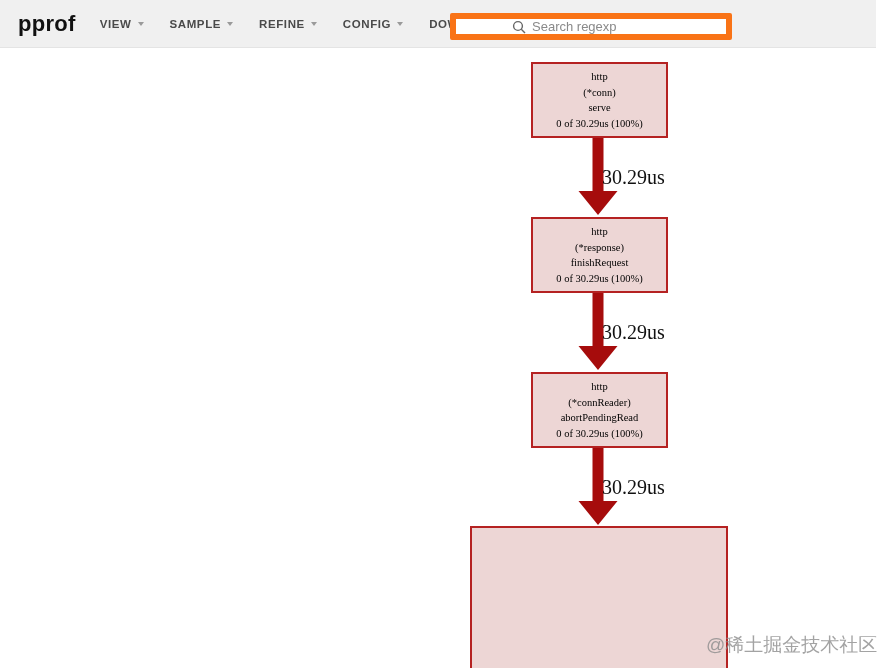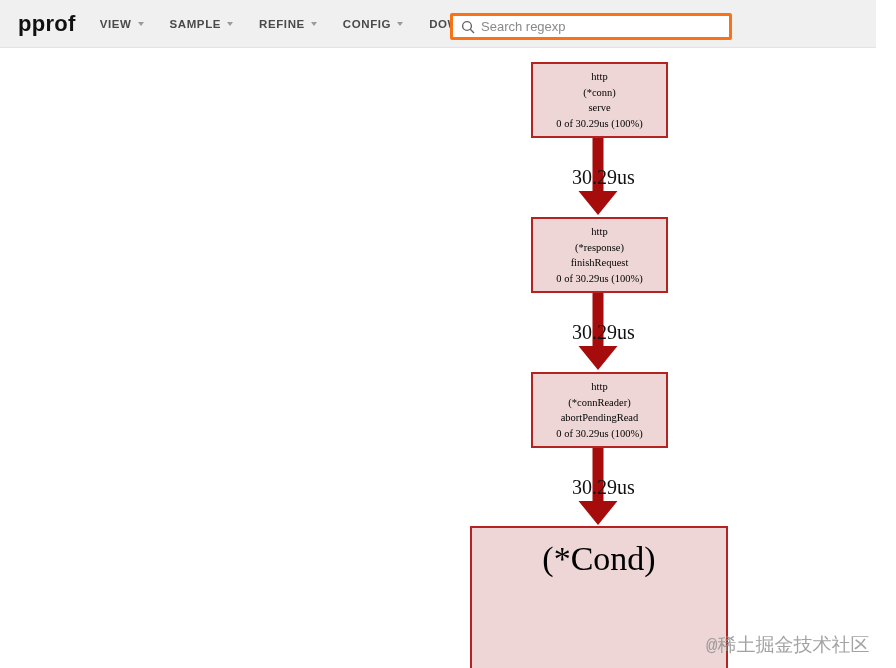--- a/index.html
+++ b/index.html
@@ -43,24 +43,25 @@
     margin-left: 6px;
     border-left: 3.5px solid transparent;
     border-right: 3.5px solid transparent;
     border-top: 4.5px solid #9a9a9a;
   }
   .searchbox {
     position: absolute;
     left: 450px; top: 13px;
     width: 282px; height: 27px;
     background: #ffffff;
-    border: 3px solid #f97316;
+    border: 6px solid #f97316;
     border-radius: 2px;
     display: flex;
     align-items: center;
+    padding-left: 48px;
   }
   .search-icon { margin: 0 6px 0 8px; flex: 0 0 auto; display: block; }
   .search-input {
     flex: 1;
     border: none;
     outline: none;
     background: transparent;
     font-size: 13px;
     color: #333;
     font-family: "Liberation Sans", sans-serif;
@@ -101,35 +102,35 @@
   .node-big {
     left: 470px; top: 478px;
     width: 258px; height: 172px;
     font-size: 34px;
     line-height: 41px;
     justify-content: flex-start;
     padding-top: 10px;
   }
   .edge-label {
     position: absolute;
-    left: 572px;
+    left: 602px;
     font-size: 20px;
     color: #111;
     white-space: nowrap;
   }
   .edge-label-1 { top: 118px; }
   .edge-label-2 { top: 273px; }
   .edge-label-3 { top: 428px; }
 
   .watermark {
     position: absolute;
     left: 706px; top: 584px;
     font-size: 19px;
     color: rgba(140, 140, 140, 0.8);
-    font-family: Liberation Mono, monospace;
+    font-family: Liberation Sans, sans-serif;
     z-index: 10;
     white-space: nowrap;
   }
 </style>
 </head>
 <body>
 
 <div class="navbar">
   <div class="logo">pprof</div>
 
@@ -187,21 +188,20 @@
   </div>
 
   <div class="node node-small node-3">
     <div>http</div>
     <div>(*connReader)</div>
     <div>abortPendingRead</div>
     <div>0 of 30.29us (100%)</div>
   </div>
 
   <div class="node node-big">
-    <div>(*Cond)</div>
   </div>
 
   <div class="edge-label edge-label-1">30.29us</div>
   <div class="edge-label edge-label-2">30.29us</div>
   <div class="edge-label edge-label-3">30.29us</div>
 
   <div class="watermark">@稀土掘金技术社区</div>
 </div>
 
 </body></html>

